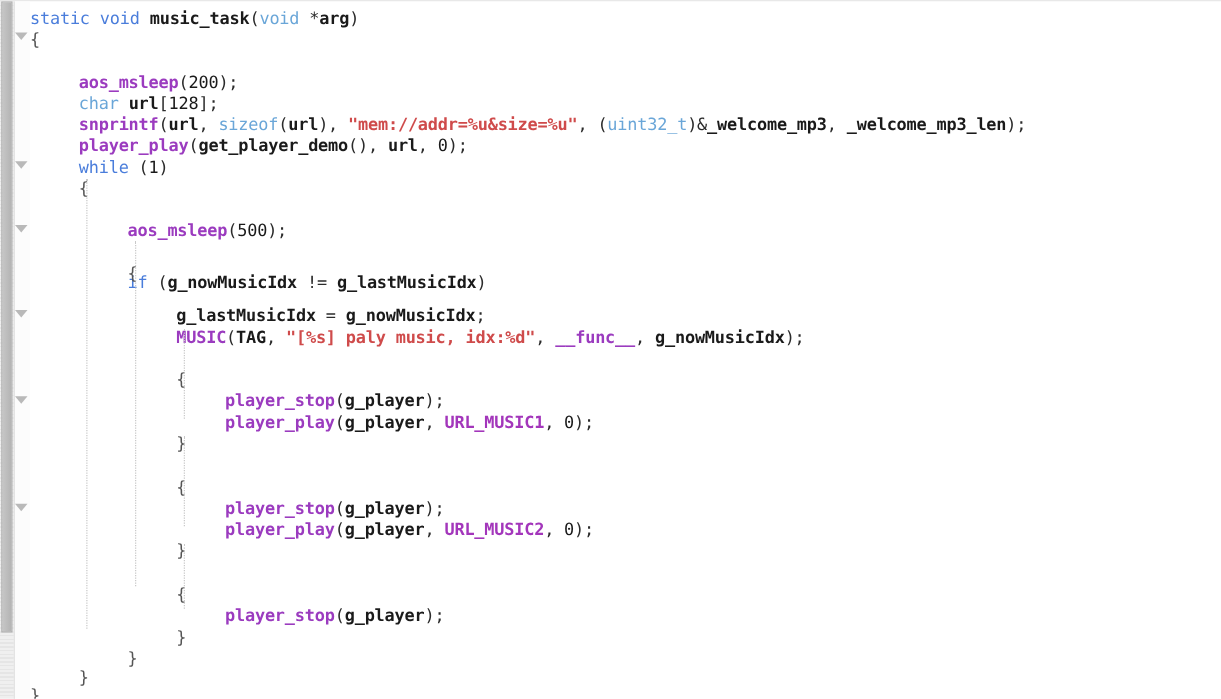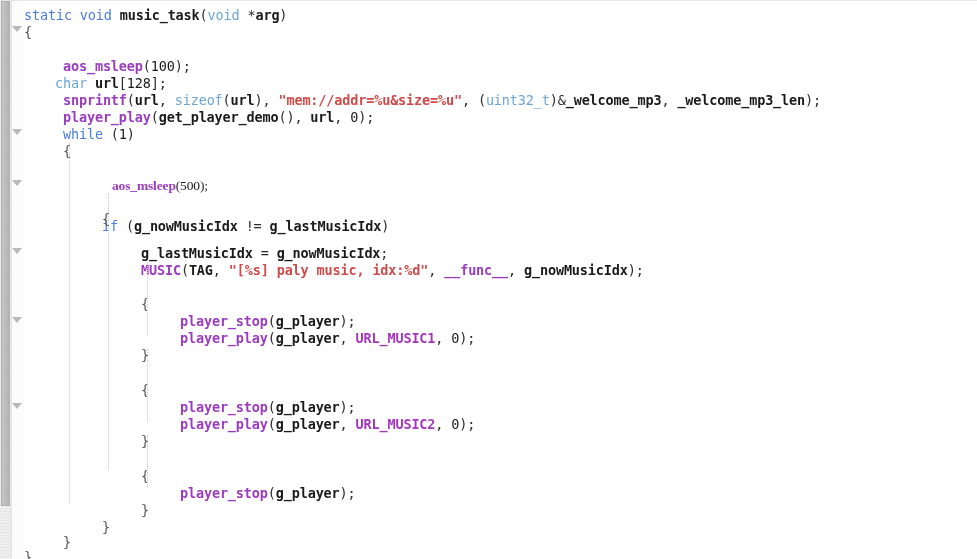--- a/index.html
+++ b/index.html
@@ -147,27 +147,27 @@
     </div>
 
   <div id="code">
       <div class="guide" style="left: 45px; top: 142px; height: 360px;"></div>
       <div class="guide" style="left: 84px; top: 192px; height: 276px;"></div>
       <div class="guide" style="left: 123px; top: 262px; height: 72px;"></div>
       <div class="guide" style="left: 123px; top: 348px; height: 72px;"></div>
       <div class="guide" style="left: 123px; top: 434px; height: 52px;"></div>
       <div class="line" style="top: 6px; left: 0px;"><span class="kw">static</span><span class="pun"> </span><span class="kw">void</span><span class="pun"> </span><span class="id">music_task</span><span class="pun">(</span><span class="type">void</span><span class="pun"> *</span><span class="id">arg</span><span class="pun">)</span></div>
       <div class="line" style="top: 23px; left: 0px;"><span class="brc">{</span></div>
-      <div class="line" style="top: 57px; left: 39px;"><span class="fn">aos_msleep</span><span class="pun">(</span><span class="num">100</span><span class="pun">);</span></div>
-      <div class="line" style="top: 74px; left: 31px;"><span class="type">char</span><span class="pun"> </span><span class="id">url</span><span class="pun">[</span><span class="num">128</span><span class="pun">];</span></div>
+      <div class="line" style="top: 57px; left: 39px;"><span class="fn">aos_msleep</span><span class="pun">(</span><span class="num">200</span><span class="pun">);</span></div>
+      <div class="line" style="top: 74px; left: 39px;"><span class="type">char</span><span class="pun"> </span><span class="id">url</span><span class="pun">[</span><span class="num">128</span><span class="pun">];</span></div>
       <div class="line" style="top: 91px; left: 39px;"><span class="fn">snprintf</span><span class="pun">(</span><span class="id">url</span><span class="pun">, </span><span class="type">sizeof</span><span class="pun">(</span><span class="id">url</span><span class="pun">), </span><span class="str">"mem://addr=%u&amp;size=%u"</span><span class="pun">, (</span><span class="type">uint32_t</span><span class="pun">)&amp;</span><span class="id">_welcome_mp3</span><span class="pun">, </span><span class="id">_welcome_mp3_len</span><span class="pun">);</span></div>
       <div class="line" style="top: 108px; left: 39px;"><span class="fn">player_play</span><span class="pun">(</span><span class="id">get_player_demo</span><span class="pun">(), </span><span class="id">url</span><span class="pun">, </span><span class="num">0</span><span class="pun">);</span></div>
       <div class="line" style="top: 125px; left: 39px;"><span class="kw">while</span><span class="pun"> (</span><span class="num">1</span><span class="pun">)</span></div>
       <div class="line" style="top: 142px; left: 39px;"><span class="brc">{</span></div>
-      <div class="line" style="top: 176px; left: 88px; font-family: Liberation Serif, serif;"><span class="fn">aos_msleep</span><span class="pun">(</span><span class="num">500</span><span class="pun">);</span></div>
+      <div class="line" style="top: 176px; left: 78px;"><span class="fn">aos_msleep</span><span class="pun">(</span><span class="num">500</span><span class="pun">);</span></div>
       <div class="line" style="top: 193px; left: 78px; margin-top: 24px;"><span class="kw">if</span><span class="pun"> (</span><span class="id">g_nowMusicIdx</span><span class="pun"> != </span><span class="id">g_lastMusicIdx</span><span class="pun">)</span></div>
       <div class="line" style="top: 210px; left: 78px;"><span class="brc">{</span></div>
       <div class="line" style="top: 244px; left: 117px;"><span class="id">g_lastMusicIdx</span><span class="pun"> = </span><span class="id">g_nowMusicIdx</span><span class="pun">;</span></div>
       <div class="line" style="top: 261px; left: 117px;"><span class="fn">MUSIC</span><span class="pun">(</span><span class="id">TAG</span><span class="pun">, </span><span class="str">"[%s] paly music, idx:%d"</span><span class="pun">, </span><span class="fn">__func__</span><span class="pun">, </span><span class="id">g_nowMusicIdx</span><span class="pun">);</span></div>
       <div class="line" style="top: 295px; left: 117px;"><span class="brc">{</span></div>
       <div class="line" style="top: 312px; left: 156px;"><span class="fn">player_stop</span><span class="pun">(</span><span class="id">g_player</span><span class="pun">);</span></div>
       <div class="line" style="top: 329px; left: 156px;"><span class="fn">player_play</span><span class="pun">(</span><span class="id">g_player</span><span class="pun">, </span><span class="cst">URL_MUSIC1</span><span class="pun">, </span><span class="num">0</span><span class="pun">);</span></div>
       <div class="line" style="top: 346px; left: 117px;"><span class="brc">}</span></div>
       <div class="line" style="top: 381px; left: 117px;"><span class="brc">{</span></div>
       <div class="line" style="top: 398px; left: 156px;"><span class="fn">player_stop</span><span class="pun">(</span><span class="id">g_player</span><span class="pun">);</span></div>

